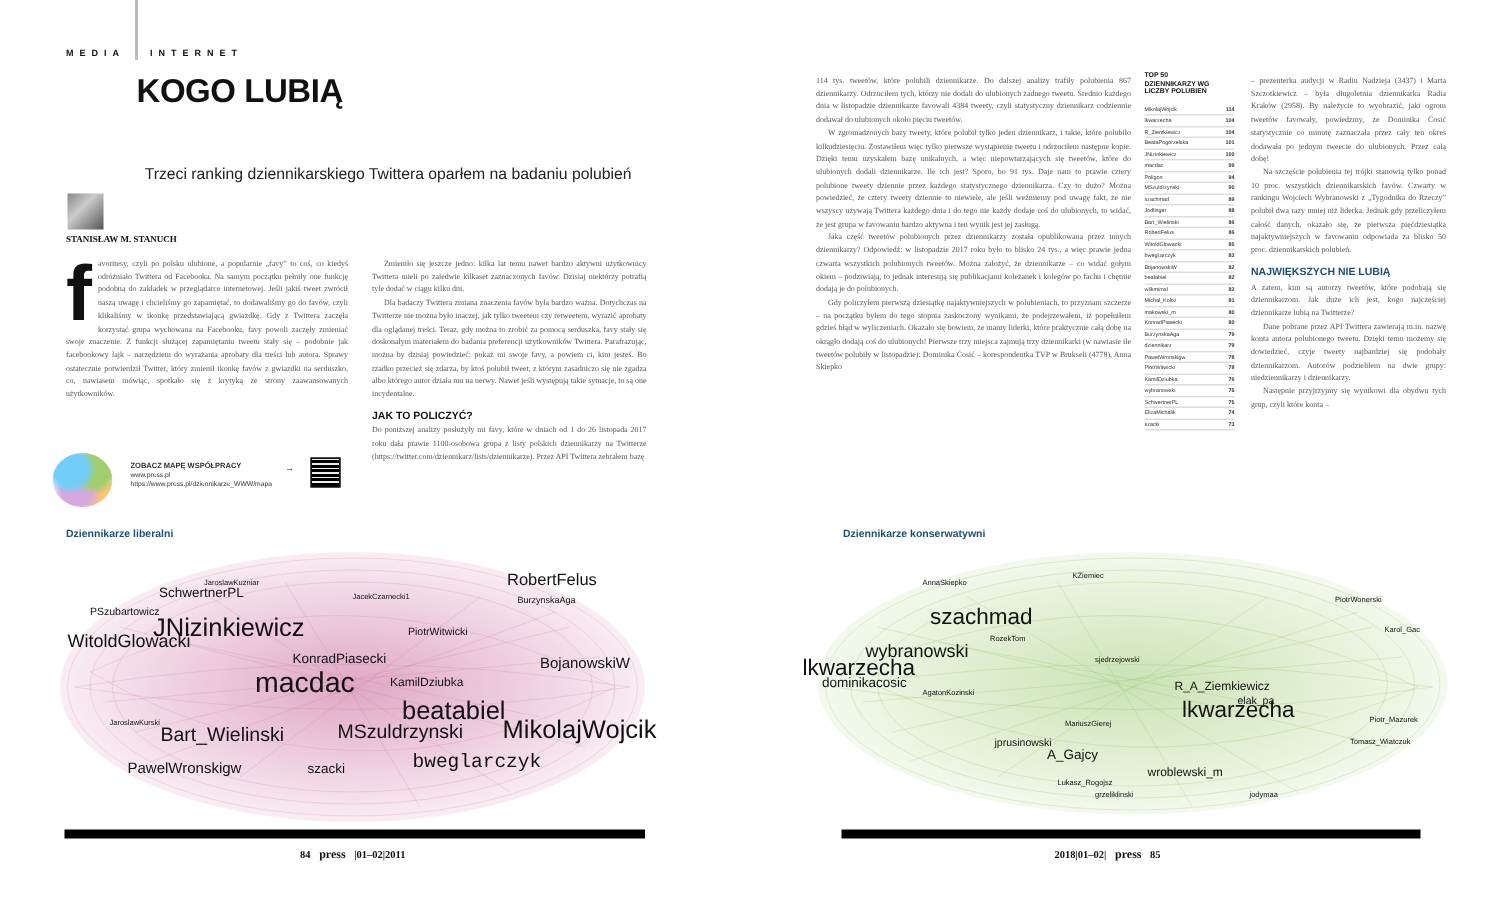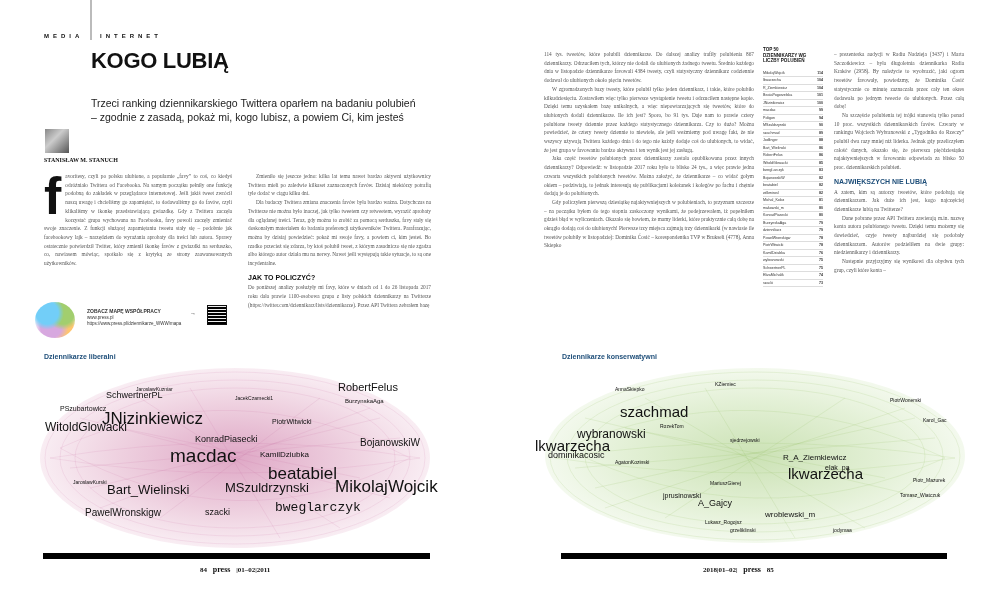--- a/index.html
+++ b/index.html
@@ -3,21 +3,21 @@
 <meta charset="utf-8">
 <style>
   html, body { margin:0; padding:0; background:#ffffff; }
   body { width:992px; height:606px; position:relative; overflow:hidden; font-family:"Liberation Serif", serif; color:#222; }
   .page { position:absolute; top:0; height:526px; }
   .page-left { left:0; width:496px; }
   .page-right { left:496px; width:496px; }
   .gutter { position:absolute; left:90px; top:0; width:2px; height:40px; background:#bbb; }
   .section-tag { position:absolute; top:33px; font-family:"Liberation Sans", sans-serif; font-size:6px; font-weight:bold; letter-spacing:4px; color:#111; }
   .title { position:absolute; left:91px; top:50px; font-family:"Liberation Sans", sans-serif; font-weight:bold; font-size:22px; line-height:22px; color:#111; letter-spacing:-0.3px; }
-  .lead { position:absolute; left:91px; top:96px; width:330px; font-family:"Liberation Sans", sans-serif; font-size:10.5px; line-height:14px; color:#222; }
+  .lead { position:absolute; left:91px; top:109px; width:330px; font-family:"Liberation Sans", sans-serif; font-size:10.5px; line-height:14px; color:#222;text-align:right; }
   .author-photo { position:absolute; left:45px; top:129px; width:24px; height:24px; background:linear-gradient(135deg,#888,#ccc 40%,#555); }
   .author-name { position:absolute; left:44px; top:157px; font-size:6px; font-weight:bold; color:#111; }
   .col { position:absolute; font-size:5.3px; line-height:8.7px; color:#555; text-align:justify; }
   .col p { margin:0; text-indent:8px; }
   .dropcap { float:left; font-family:"Liberation Sans", sans-serif; font-weight:bold; font-size:52px; line-height:44px; margin:2px 4px 0 0; color:#111; }
   .subhead { font-family:"Liberation Sans", sans-serif; font-weight:bold; font-size:7px; color:#111; margin:6px 0 1px 0; }
   .promo { position:absolute; left:35px; top:302px; width:190px; height:36px; }
   .promo-blob { position:absolute; left:0; top:0; width:40px; height:36px; border-radius:50%;
      background:radial-gradient(circle at 30% 30%, #4fc3f7 0 30%, transparent 45%),
                 radial-gradient(circle at 70% 30%, #8bc34a 0 30%, transparent 45%),
@@ -51,21 +51,20 @@
 <div class="page page-left">
   <div class="gutter"></div>
   <div class="section-tag" style="left:44px;">MEDIA</div>
   <div class="section-tag" style="left:100px;">INTERNET</div>
 
   <div class="title">
     <div>KOGO LUBIĄ</div>
   </div>
   <div class="lead">
     <div>Trzeci ranking dziennikarskiego Twittera oparłem na badaniu polubień</div>
-    <div>– zgodnie z zasadą, pokaż mi, kogo lubisz, a powiem Ci, kim jesteś</div>
   </div>
 
   <div class="author-photo"></div>
   <div class="author-name">STANISŁAW M. STANUCH</div>
 
   <div class="col" style="left:44px; top:172px; width:188px;">
     <span class="dropcap">f</span>
     <span>avoritesy, czyli po polsku ulubione, a popularnie „favy” to coś, co kiedyś odróżniało Twittera od Facebooka. Na samym początku pełniły one funkcję podobną do zakładek w przeglądarce internetowej. Jeśli jakiś tweet zwrócił naszą uwagę i chcieliśmy go zapamiętać, to dodawaliśmy go do favów, czyli klikaliśmy w ikonkę przedstawiającą gwiazdkę. Gdy z Twittera zaczęła korzystać grupa wychowana na Facebooku, favy powoli zaczęły zmieniać swoje znaczenie. Z funkcji służącej zapamiętaniu tweetu stały się – podobnie jak facebookowy lajk – narzędziem do wyrażania aprobaty dla treści lub autora. Sprawy ostatecznie potwierdził Twitter, który zmienił ikonkę favów z gwiazdki na serduszko, co, nawiasem mówiąc, spotkało się z krytyką ze strony zaawansowanych użytkowników.</span>
   </div>
 

